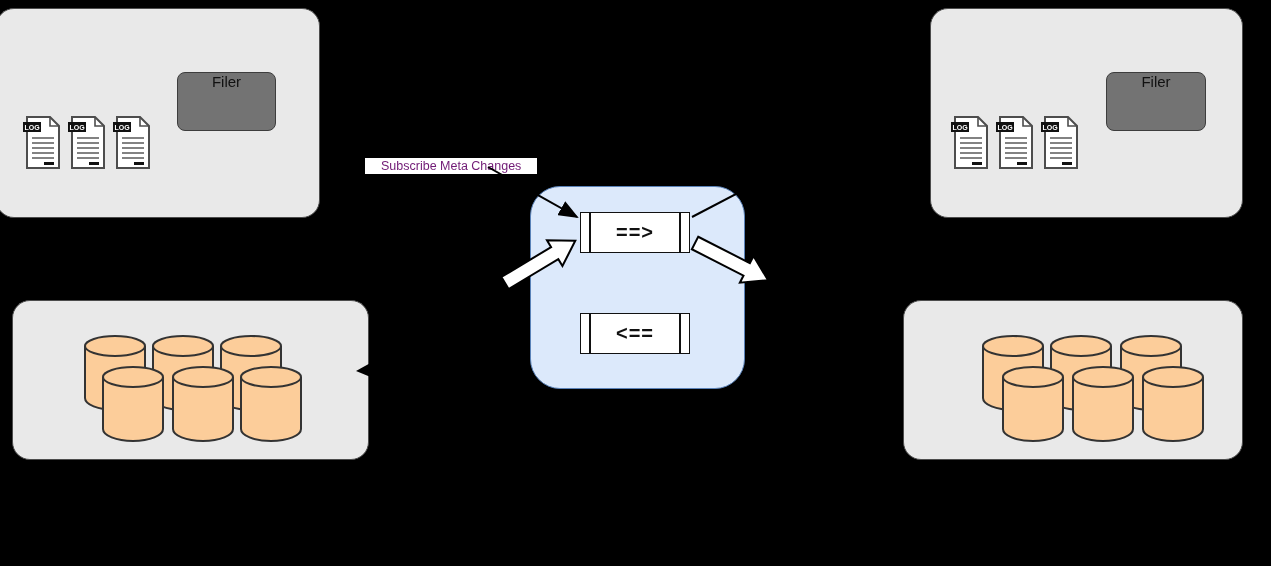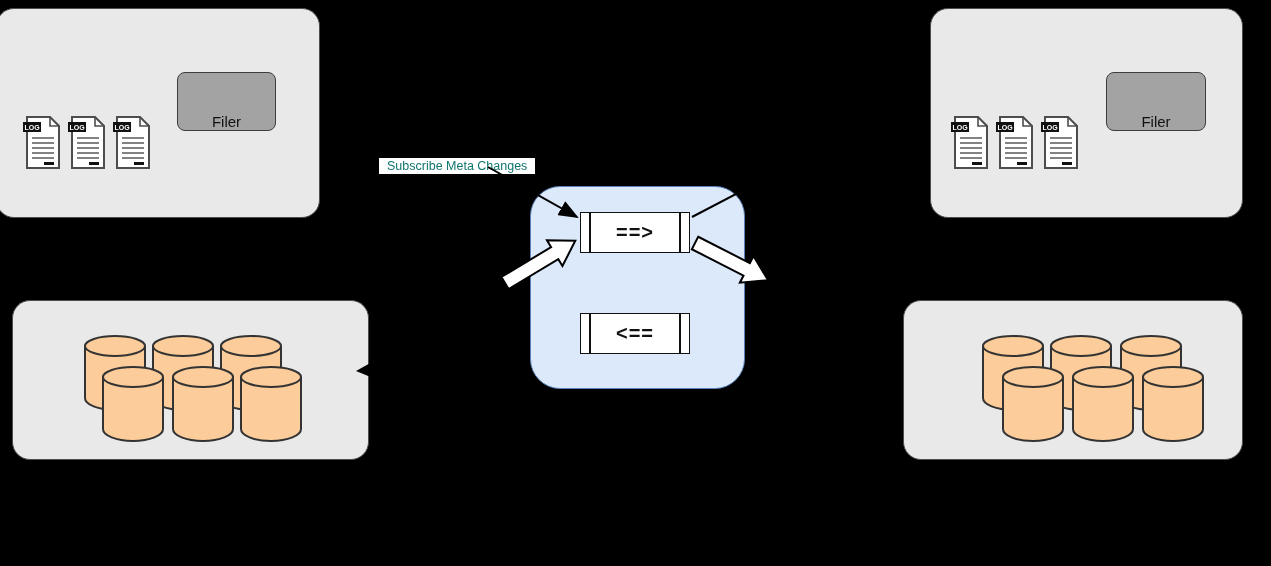--- a/index.html
+++ b/index.html
@@ -21,24 +21,24 @@
   #cluster-top-right{left:930px;top:8px;width:313px;height:210px;}
   #cluster-bottom-left{left:12px;top:300px;width:357px;height:160px;}
   #cluster-bottom-right{left:903px;top:300px;width:340px;height:160px;}
 
   .logs{position:absolute;display:flex;gap:5px;}
   #cluster-top-left .logs{left:26px;top:106px;}
   #cluster-top-right .logs{left:20px;top:106px;}
 
   .filer{
     position:absolute;
-    background:#a3a3a3;
+    background:#737373;
     border:1.5px solid #3d3d3d;
     border-radius:8px;
-    display:flex;align-items:flex-end;justify-content:center;
+    display:flex;align-items:flex-start;justify-content:center;
     font-size:15px;color:#111;
     box-sizing:border-box;
   }
   #cluster-top-left .filer{left:180px;top:63px;width:99px;height:59px;}
   #cluster-top-right .filer{left:175px;top:63px;width:100px;height:59px;}
 
   .cyl{position:absolute;width:64px;height:78px;}
 
   #queue-panel{
     position:absolute;
@@ -59,24 +59,24 @@
     font-size:20px;font-weight:bold;color:#111;
     letter-spacing:1px;
   }
   #queue-forward{top:25px;}
   #queue-backward{top:126px;}
   .qcap{position:absolute;top:0;bottom:0;width:2px;background:#111;}
   .qcap-l{left:8px;}
   .qcap-r{right:8px;}
 
   #subscribe-label{
-    position:absolute;left:379px;top:158px;
-    background:#fff;color:#0f766e;
+    position:absolute;left:365px;top:158px;
+    background:#fff;color:#701a75;
     font-size:12.5px;line-height:16px;
-    padding:0 8px;
+    padding:0 16px;
     white-space:nowrap;
     z-index:3;
   }
   #arrows{
     position:absolute;left:0;top:0;width:1271px;height:566px;
     z-index:5;pointer-events:none;
   }
 </style>
 </head>
 <body>

